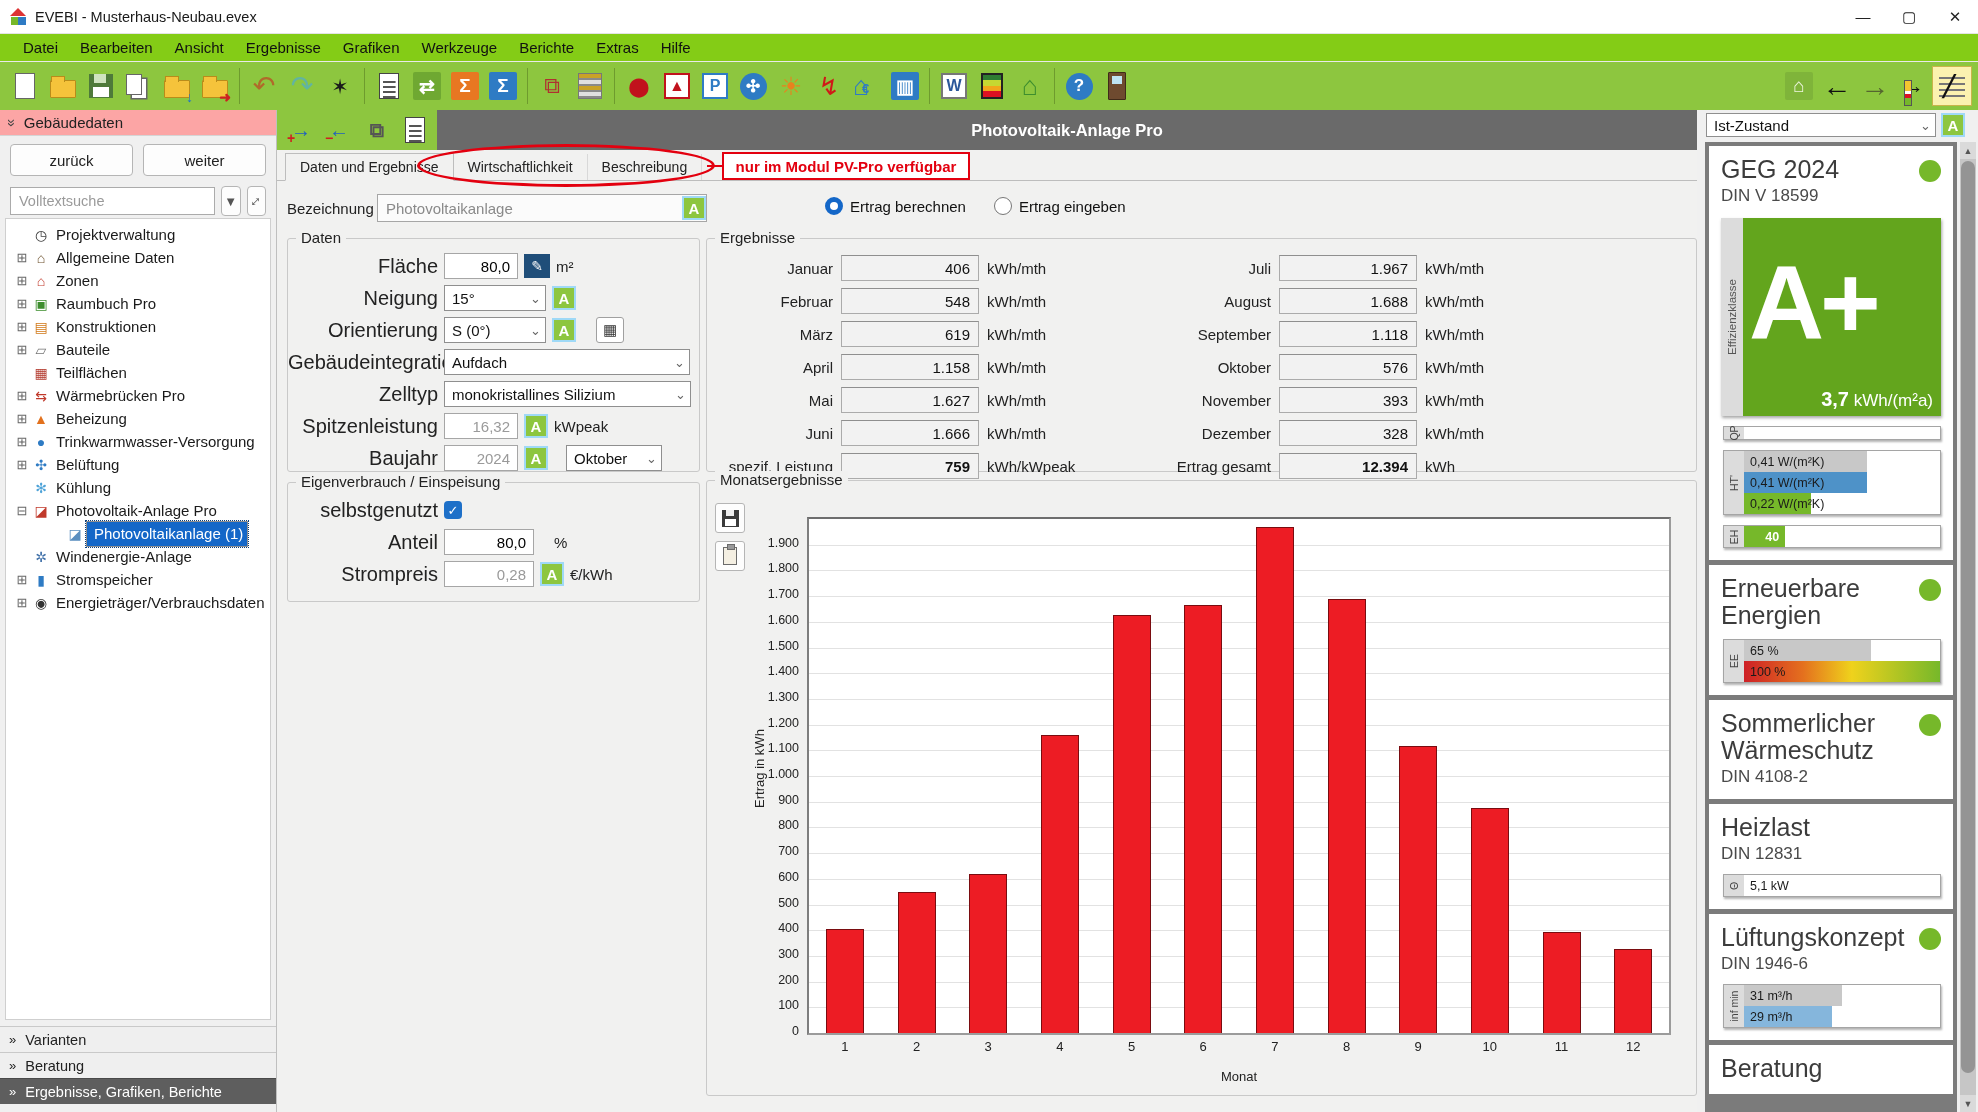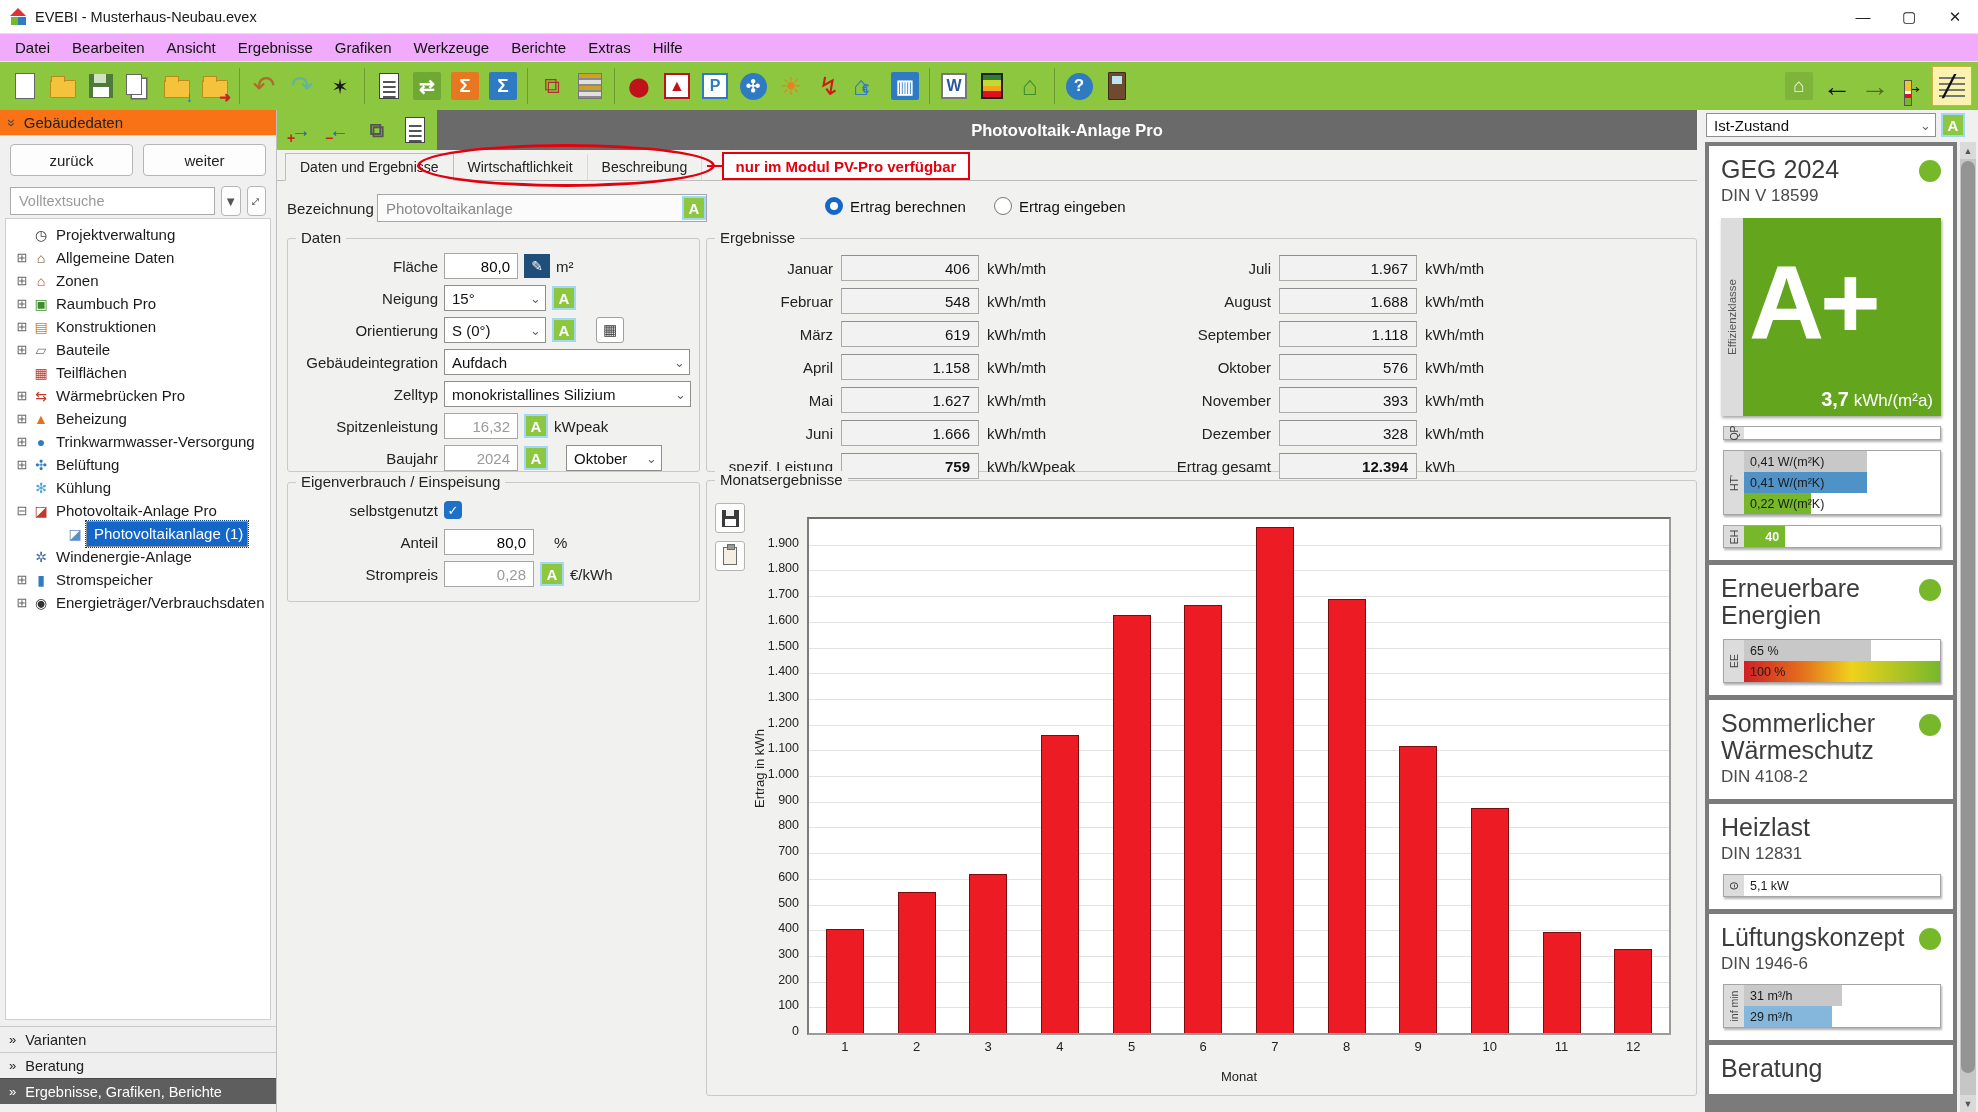--- a/index.html
+++ b/index.html
@@ -10,21 +10,21 @@
   .titlebar{position:absolute;left:0;top:0;width:1978px;height:34px;background:#FFFFFF;display:flex;align-items:center;border-bottom:1px solid #e4e4e4;}
   .applogo{width:17px;height:17px;margin:0 8px 0 10px;position:relative;}
   .applogo .roof{position:absolute;left:0;top:0;width:0;height:0;border-left:8.5px solid transparent;border-right:8.5px solid transparent;border-bottom:8px solid #D33;}
   .applogo .b1{position:absolute;left:1px;top:9px;width:7px;height:8px;background:#76B82A;}
   .applogo .b2{position:absolute;left:8px;top:9px;width:8px;height:8px;background:#2E7BC4;}
   .wtitle{font-size:14.5px;color:#1a1a1a;}
   .wincontrols{margin-left:auto;display:flex;height:100%;}
   .winbtn{width:46px;height:100%;display:flex;align-items:center;justify-content:center;font-size:15px;color:#222;}
 
   
-  .menubar{position:absolute;left:0;top:34px;width:1978px;height:28px;background:#f0abfc;display:flex;align-items:center;padding-left:4px;border-bottom:1px solid #e9e9e9;}
+  .menubar{position:absolute;left:0;top:34px;width:1978px;height:28px;background:#84cc16;display:flex;align-items:center;padding-left:12px;border-bottom:1px solid #e9e9e9;}
   .menu-item{font-size:15px;color:#111;padding:3px 11px;cursor:default;}
 
   
   .toolbar{position:absolute;left:0;top:62px;width:1978px;height:48px;background:#8DC63F;display:flex;align-items:center;padding:0 6px;}
   .tbtn{width:38px;height:40px;display:flex;align-items:center;justify-content:center;position:relative;flex:0 0 auto;}
   .tsep{width:1px;height:36px;background:#6E9B2E;margin:0 5px;flex:0 0 auto;}
   .tspacer{flex:1;}
   .tg{line-height:1;}
   .tile{width:28px;height:28px;display:flex;align-items:center;justify-content:center;font-weight:bold;font-size:19px;border-radius:2px;}
   .boxic{width:26px;height:26px;display:flex;align-items:center;justify-content:center;font-weight:bold;font-size:16px;background:#fff;border:2px solid #888;}
@@ -46,21 +46,21 @@
   .ic-goto .bar{width:8px;height:26px;margin-left:2px;background:linear-gradient(#f4c430 0 40%,#fff 40% 55%,#d12 55% 70%,#76B82A 70% 100%);border:1px solid #555;}
   .yellowtile{background:#FBF2B0;border:1px solid #C9B44A;width:40px;height:40px;display:flex;align-items:center;justify-content:center;}
   .ic-grapht{width:26px;height:26px;background:repeating-linear-gradient(#FBF2B0 0 4px,#777 4px 6px);position:relative;}
   .ic-grapht:before{content:"╱";position:absolute;left:4px;top:1px;font-size:20px;font-weight:bold;color:#111;}
   .ic-houseeuro{position:relative;width:28px;height:28px;color:#2E7BC4;}
   .ic-houseeuro .h{font-size:27px;line-height:28px;}
   .ic-houseeuro .e{position:absolute;left:9px;top:9px;font-size:13px;font-weight:bold;}
 
   
   .leftpanel{position:absolute;left:0;top:110px;width:277px;height:1002px;background:#F0F0F0;border-right:1px solid #BFBFBF;}
-  .lp-header{height:26px;display:flex;align-items:center;background:#f97316;border-bottom:1px solid #D5D5D5;font-size:15px;color:#222;padding-left:8px;gap:8px;}
+  .lp-header{height:26px;display:flex;align-items:center;background:#fca5a5;border-bottom:1px solid #D5D5D5;font-size:15px;color:#222;padding-left:8px;gap:8px;}
   .chev-down{display:inline-block;transform:rotate(90deg);font-size:14px;color:#444;}
   .navbtns{display:flex;gap:10px;padding:8px 10px 4px 10px;}
   .navbtn{flex:1;height:32px;background:#FDFDFD;border:1px solid #B5B5B5;border-radius:4px;font-size:15px;color:#222;display:flex;align-items:center;justify-content:center;}
   .searchrow{display:flex;gap:6px;padding:6px 10px;align-items:center;}
   .searchinput{flex:1;height:28px;border:1px solid #ABABAB;background:#fff;font-size:14.5px;padding:0 8px;color:#333;}
   .searchinput::placeholder{color:#9a9a9a;}
   .sqbtn{width:36px;height:30px;background:#FDFDFD;border:1px solid #B5B5B5;border-radius:4px;display:flex;align-items:center;justify-content:center;font-size:13px;color:#555;}
   .tree{position:absolute;left:5px;right:5px;top:108px;bottom:92px;background:#fff;border:1px solid #CFCFCF;overflow:hidden;padding-top:4px;}
   .trow{display:flex;align-items:center;height:23px;font-size:15px;color:#1a1a1a;}
   .texp{width:16px;margin-left:8px;font-size:13px;color:#666;text-align:center;flex:0 0 auto;}
@@ -100,21 +100,21 @@
 
   .groupbox{position:absolute;border:1px solid #C9C9C9;border-radius:3px;}
   .gblegend{position:absolute;top:-10px;left:8px;background:#F1F1F0;padding:0 5px;font-size:15px;color:#222;}
   .gb-daten{left:10px;top:88px;width:413px;height:234px;}
   .gb-eigen{left:10px;top:332px;width:413px;height:120px;}
   .gb-ergeb{left:429px;top:88px;width:991px;height:234px;}
   .gb-chart{left:429px;top:330px;width:991px;height:616px;}
 
   .frows{display:flex;flex-direction:column;gap:6px;padding:14px 8px 0 0;}
   .frow{display:flex;align-items:center;gap:6px;height:26px;}
-  .flabel{width:150px;text-align:right;font-size:15px;color:#222;flex:0 0 auto;}
+  .flabel{width:150px;text-align:right;font-size:20px;color:#222;flex:0 0 auto;}
   .tfield{height:26px;border:1px solid #A6A6A6;background:#fff;font-size:15px;display:flex;align-items:center;justify-content:flex-end;padding:0 7px;}
   .tfield.gray{color:#9a9a9a;}
   .sel{height:26px;border:1px solid #8F8F8F;background:#fff;font-size:15px;display:flex;align-items:center;padding:0 4px 0 7px;color:#111;}
   .sel .sv{flex:1;white-space:nowrap;overflow:hidden;}
   .sel .ch{color:#666;font-size:13px;margin-left:4px;}
   .unit{font-size:15px;color:#222;}
   .pencilbtn{width:26px;height:24px;background:#1F4E79;color:#fff;display:flex;align-items:center;justify-content:center;font-size:14px;}
   .calcbtn{width:28px;height:26px;background:#fff;border:1px solid #A0A0A0;border-radius:3px;display:flex;align-items:center;justify-content:center;color:#333;font-size:15px;margin-left:14px;}
   .checkbox{width:18px;height:18px;border-radius:4px;background:#1E70C8;color:#fff;font-size:13px;display:flex;align-items:center;justify-content:center;}
 

